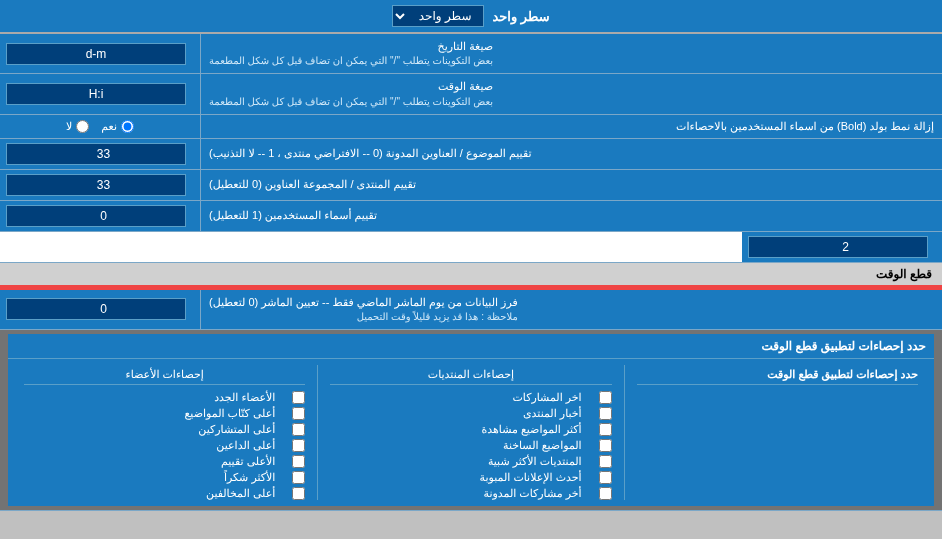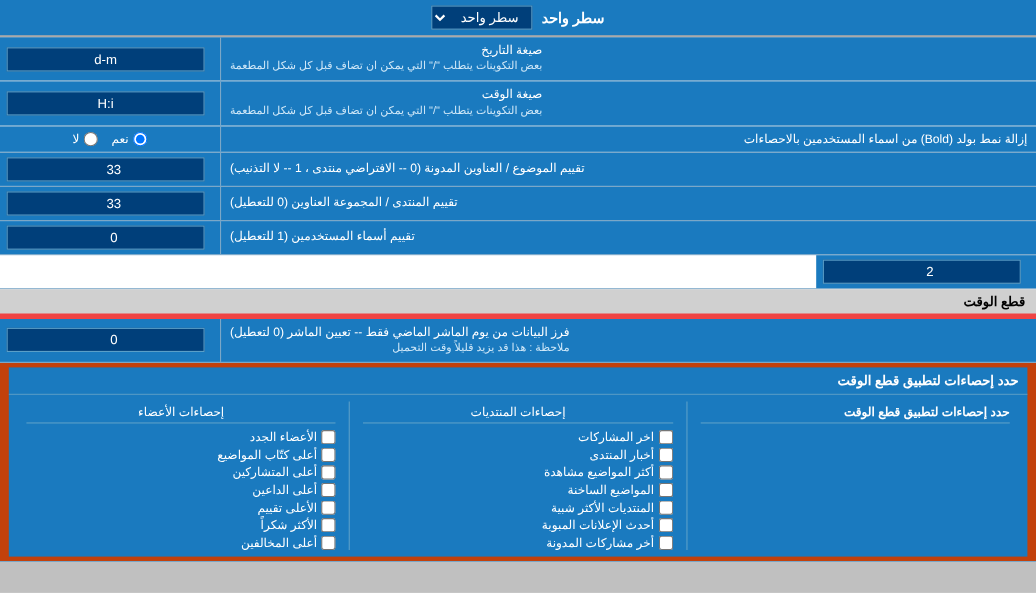--- a/index.html
+++ b/index.html
@@ -122,21 +122,21 @@
     .radio-input label {
       color: #fff;
       font-size: 11px;
       display: flex;
       align-items: center;
       gap: 4px;
       cursor: pointer;
     }
     
     .stats-section {
-      background: #c2410c;
+      background: #737373;
       border-bottom: 1px solid #7ba7c7;
       padding: 4px 8px;
     }
     .stats-header {
       background: #1a7abf;
       color: #fff;
       font-weight: bold;
       text-align: right;
       padding: 5px 8px;
       border-bottom: 1px solid #5a9fc8;
@@ -161,21 +161,21 @@
       font-weight: normal;
       font-size: 11px;
       text-align: center;
       padding: 3px 0;
       border-bottom: 1px solid #5a9fc8;
       margin-bottom: 3px;
     }
     .stats-item {
       display: flex;
       align-items: flex-end;
-      gap: 4px;
+      gap: 17px;
       color: #fff;
       font-size: 11px;
       text-align: right;
       direction: rtl;
     }
     .stats-item input[type="checkbox"] {
       accent-color: #003f7a;
     }
     .stats-right-col {
       flex: 1;

